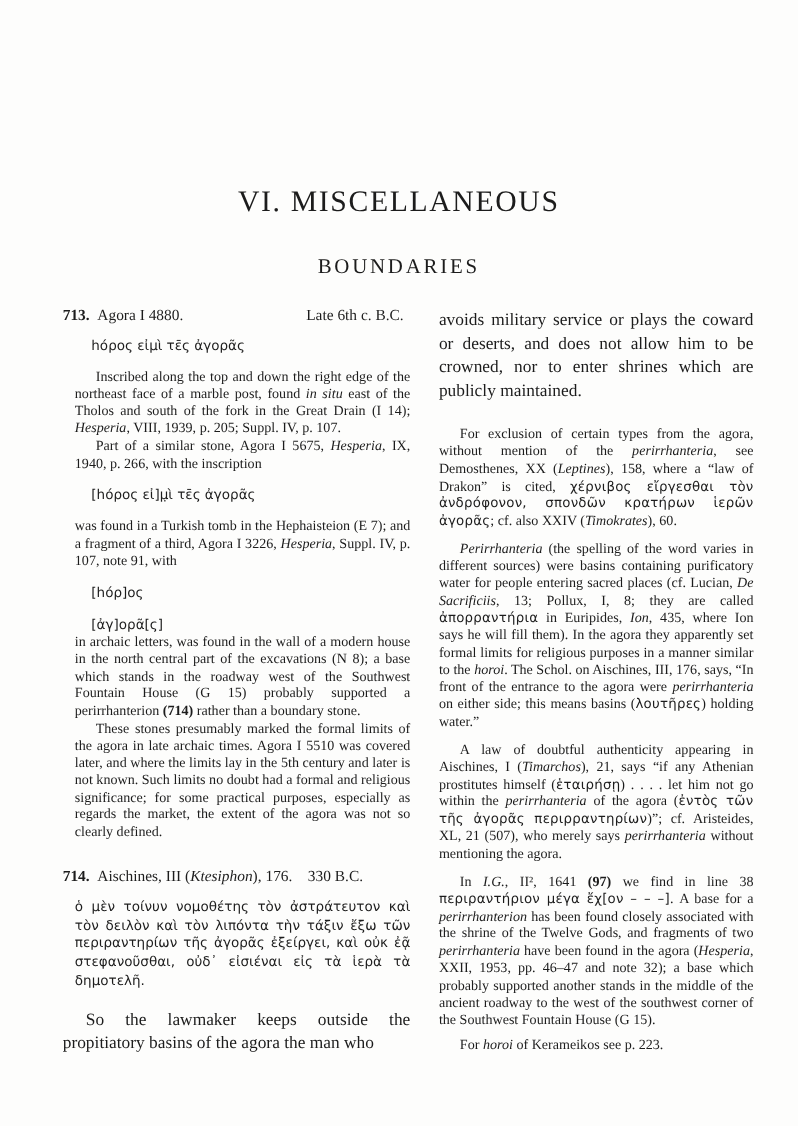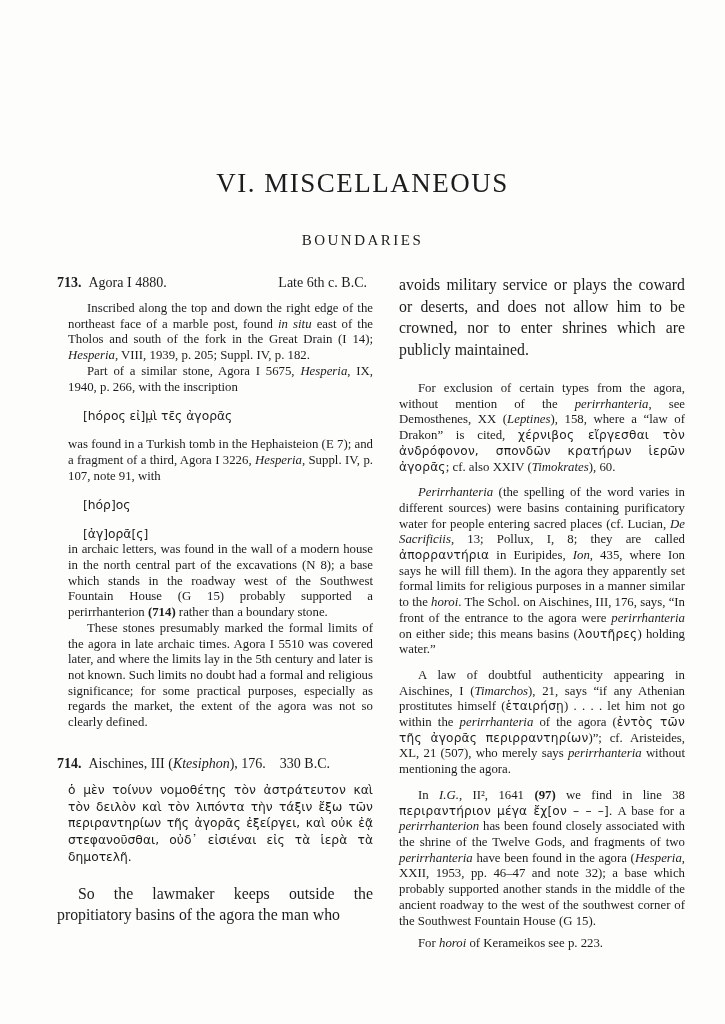--- a/index.html
+++ b/index.html
@@ -19,28 +19,28 @@
     padding-top:168px;
   }
   .doc-title{
     text-align:center;
     font-size:27px;
     letter-spacing:1.5px;
     font-weight:400;
   }
   .section-subtitle{
     text-align:center;
-    font-size:15px;
+    font-size:19px;
     letter-spacing:2.5px;
     margin-top:33px;
     font-weight:400;
   }
   .columns{
     display:flex;
-    align-items:flex-start;
+    align-items:center;
     margin-top:25px;
     padding-left:57px;
     padding-right:40px;
     gap:26px;
   }
   .col-left{width:316px;box-sizing:border-box;}
   .col-right{width:286px;box-sizing:border-box;}
 
   .entry-heading{
     display:flex;
@@ -105,23 +105,24 @@
   <div class="columns">
 
     <div class="col-left">
 
       <div class="entry-heading">
         <span class="num">713.</span>
         <span class="src">Agora I 4880.</span>
         <span class="date-right">Late 6th c. B.C.</span>
       </div>
 
+      <div class="greek-line">hόρος εἰμὶ τε̄ς ἀγορᾶς</div>
 
       <div class="body-indent">
-        <p class="para ind"><span>Inscribed along the top and down the right edge of the northeast face of a marble post, found </span><span class="it">in situ</span><span> east of the Tholos and south of the fork in the Great Drain (I 14); </span><span class="it">Hesperia</span><span>, VIII, 1939, p. 205; Suppl. IV, p. 182.</span></p>
+        <p class="para ind"><span>Inscribed along the top and down the right edge of the northeast face of a marble post, found </span><span class="it">in situ</span><span> east of the Tholos and south of the fork in the Great Drain (I 14); </span><span class="it">Hesperia</span><span>, VIII, 1939, p. 205; Suppl. IV, p. 107.</span></p>
         <p class="para ind gap-b"><span>Part of a similar stone, Agora I 5675, </span><span class="it">Hesperia</span><span>, IX, 1940, p. 266, with the inscription</span></p>
 
         <div class="greek-line" style="margin-left:15px;">[hόρος εἰ]μ̣ὶ τε̄ς ἀγορᾶς</div>
 
         <p class="para gap-b"><span>was found in a Turkish tomb in the Hephaisteion (E 7); and a fragment of a third, Agora I 3226, </span><span class="it">Hesperia</span><span>, Suppl. IV, p. 107, note 91, with</span></p>
 
         <div class="greek-line" style="margin-left:15px;">[hόρ]ος</div>
         <div class="greek-line" style="margin-left:15px;margin-bottom:0;">[ἀγ]ορᾶ[ς]</div>
 
         <p class="para"><span>in archaic letters, was found in the wall of a modern house in the north central part of the excavations (N 8); a base which stands in the roadway west of the Southwest Fountain House (G 15) probably supported a perirrhanterion </span><span class="bf">(714)</span><span> rather than a boundary stone.</span></p>

